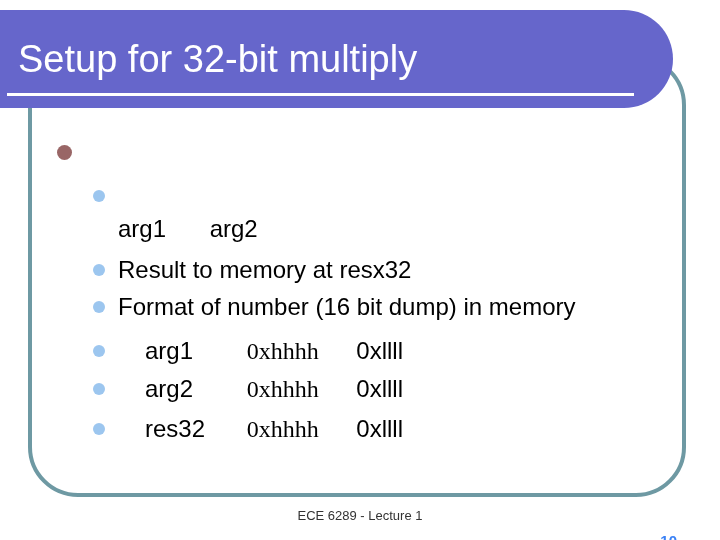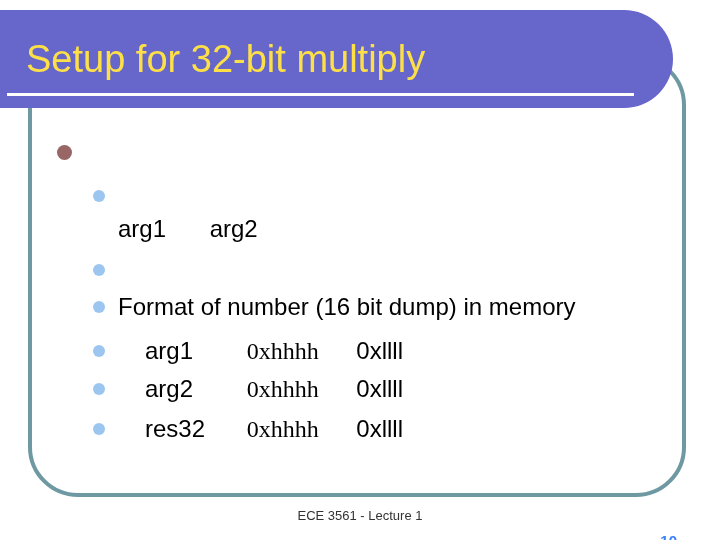--- a/index.html
+++ b/index.html
@@ -23,23 +23,23 @@
   
   .banner {
     position:absolute; left:0; top:10px;
     width:673px; height:98px;
     background:#6666cb;
     border-radius:0 49px 49px 0;
     z-index:2;
     display:flex; align-items:center;
   }
   .banner-title {
-    color:#fde047;
+    color:#ffffff;
     font-size:38px;
-    padding-left:26px;
+    padding-left:18px;
     white-space:nowrap;
   }
   .banner-underline {
     position:absolute; left:7px; top:93px;
     width:627px; height:3px;
     background:#ffffff;
     z-index:3;
   }
 
   
@@ -103,20 +103,21 @@
   <span class="bullet b2"></span>
 </div>
 
 <div class="line l2 line-argcont">
   <span class="col cw85">arg1</span>
   <span class="col">arg2</span>
 </div>
 
 <div class="line l2 line-result">
   <span class="bullet b2"></span>
+  <span>Result to memory at resx32</span>
 </div>
 
 <div class="line l2 line-format">
   <span class="bullet b2"></span>
   <span>Format of number (16 bit dump) in memory</span>
 </div>
 
 <div class="line l3 line-row1">
   <span class="bullet b2"></span>
   <span class="col cw95">arg1</span>
@@ -131,14 +132,14 @@
   <span class="col">0xllll</span>
 </div>
 
 <div class="line l3 line-row3">
   <span class="bullet b2"></span>
   <span class="col cw95">res32</span>
   <span class="col cw103">0xhhhh</span>
   <span class="col">0xllll</span>
 </div>
 
-<div class="footer-text">ECE 3561 - Lecture 1</div>
+<div class="footer-text">ECE 6289 - Lecture 1</div>
 <div class="page-number">10</div>
 
 </body></html>

